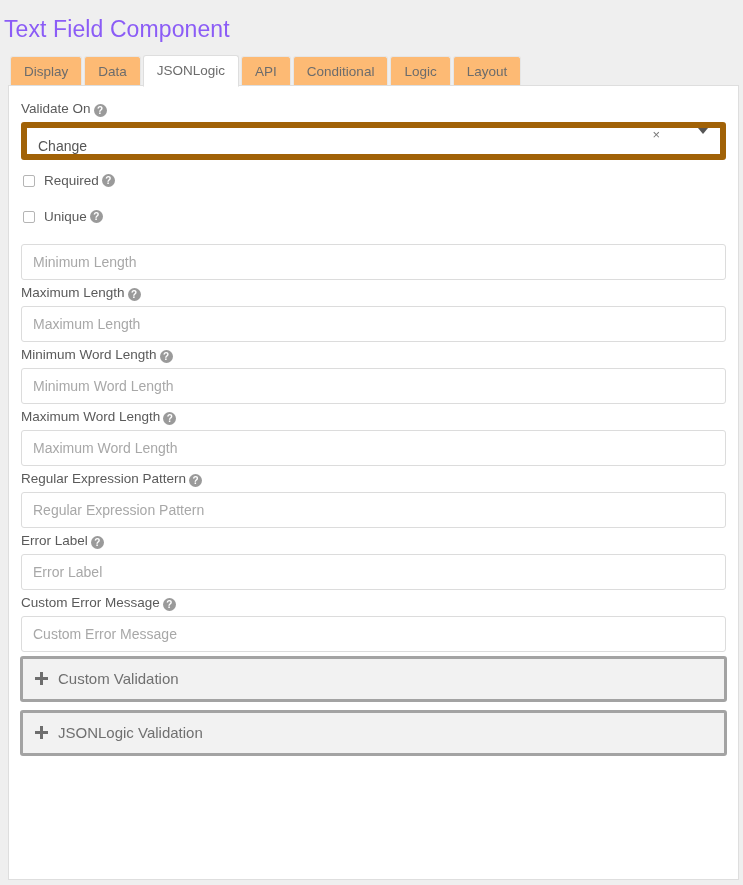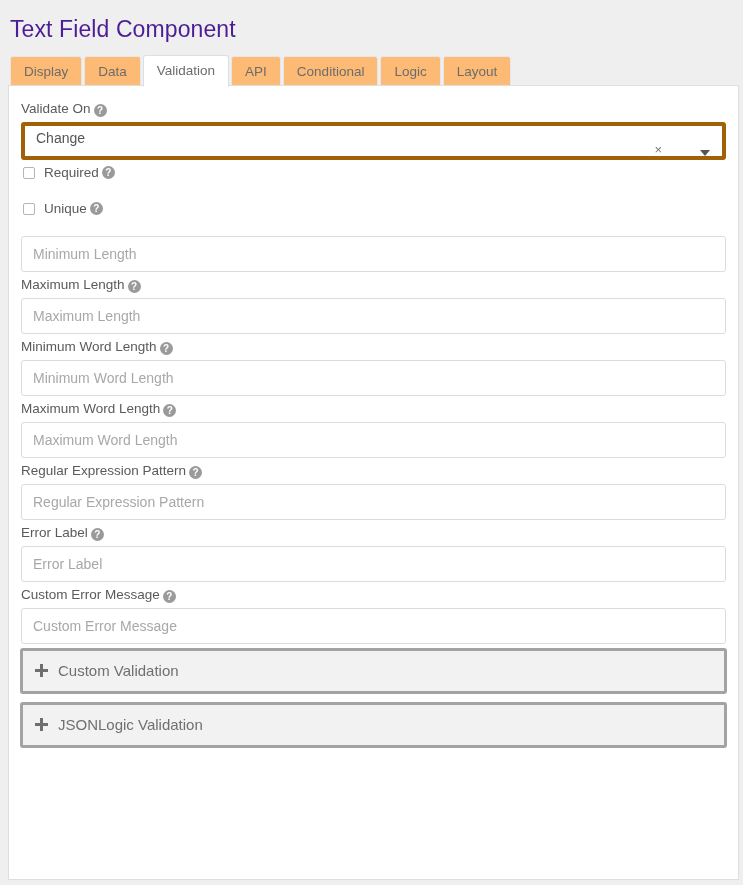--- a/index.html
+++ b/index.html
@@ -11,22 +11,22 @@
     height: 885px;
     background: #efefef;
     font-family: "Liberation Sans", sans-serif;
     font-size: 14px;
     color: #555;
     overflow: hidden;
   }
   .page-title {
     font-size: 23px;
     font-weight: 400;
-    color: #4c1d95;
-    padding: 12px 0 0 10px;
+    color: #8b5cf6;
+    padding: 12px 0 0 4px;
     line-height: 34px;
     letter-spacing: 0.1px;
   }
   .tabs {
     display: flex;
     align-items: flex-end;
     padding: 0 0 0 10px;
     margin-top: 8px;
     position: relative;
     height: 32px;
@@ -111,25 +111,25 @@
     opacity: 1;
   }
   .select-wrap {
     position: relative;
     width: 100%;
   }
   .select-box {
     box-sizing: border-box;
     width: 100%;
     height: 38px;
-    border: 4px solid #a16207;
+    border: 6px solid #a16207;
     border-radius: 3px;
     background: #ffffff;
     display: flex;
-    align-items: flex-end;
+    align-items: flex-start;
     padding: 0 11px;
     cursor: pointer;
     gap: 28px;
   }
   .select-value {
     flex: 1;
     font-size: 14px;
     color: #555;
     line-height: 36px;
   }
@@ -148,21 +148,21 @@
     border-right: 5px solid transparent;
     border-top: 6px solid #555;
     margin-left: 2px;
     margin-right: 1px;
     cursor: pointer;
   }
   .checkbox-row {
     display: flex;
     align-items: center;
     margin-bottom: 19px;
-    margin-top: 4px;
+    margin-top: 12px;
   }
   .checkbox-box {
     width: 12px;
     height: 12px;
     border: 1px solid #b5b5b5;
     border-radius: 2px;
     background: #fff;
     margin-right: 9px;
     margin-left: 2px;
     cursor: pointer;
@@ -216,21 +216,21 @@
 </head>
 <body>
 
 <div>
 
   <div class="page-title">Text Field Component</div>
 
   <div class="tabs">
     <div class="tab">Display</div>
     <div class="tab">Data</div>
-    <div class="tab active">Validation</div>
+    <div class="tab active">JSONLogic</div>
     <div class="tab">API</div>
     <div class="tab">Conditional</div>
     <div class="tab">Logic</div>
     <div class="tab">Layout</div>
   </div>
 
   <div class="panel">
 
     <div class="form-group first-group">
       <label class="field-label">

